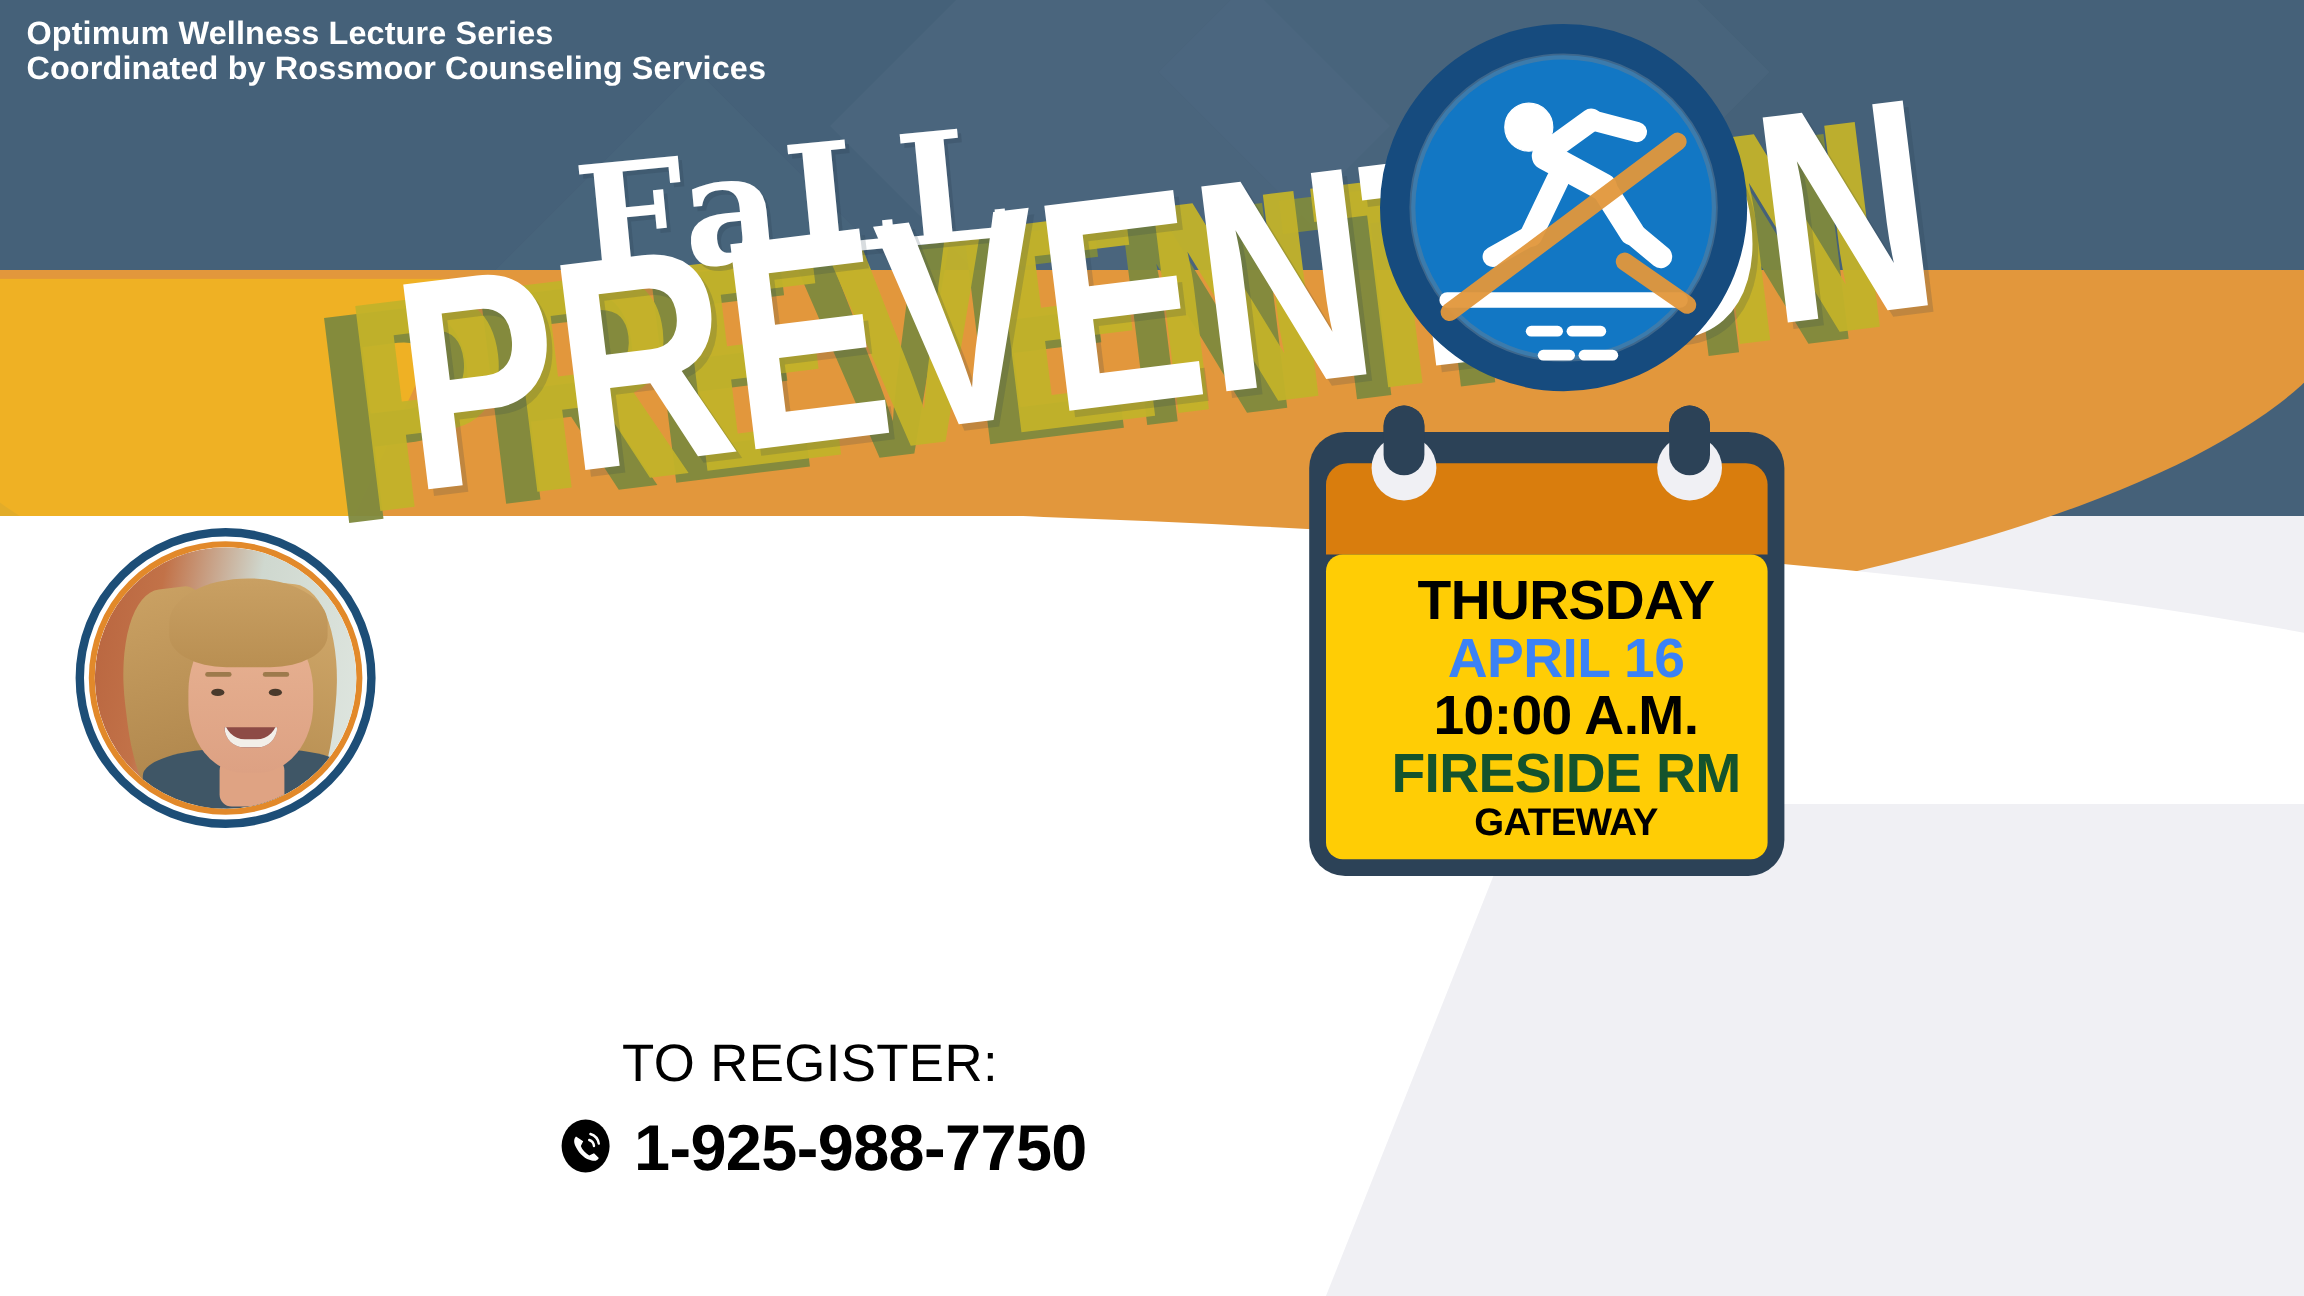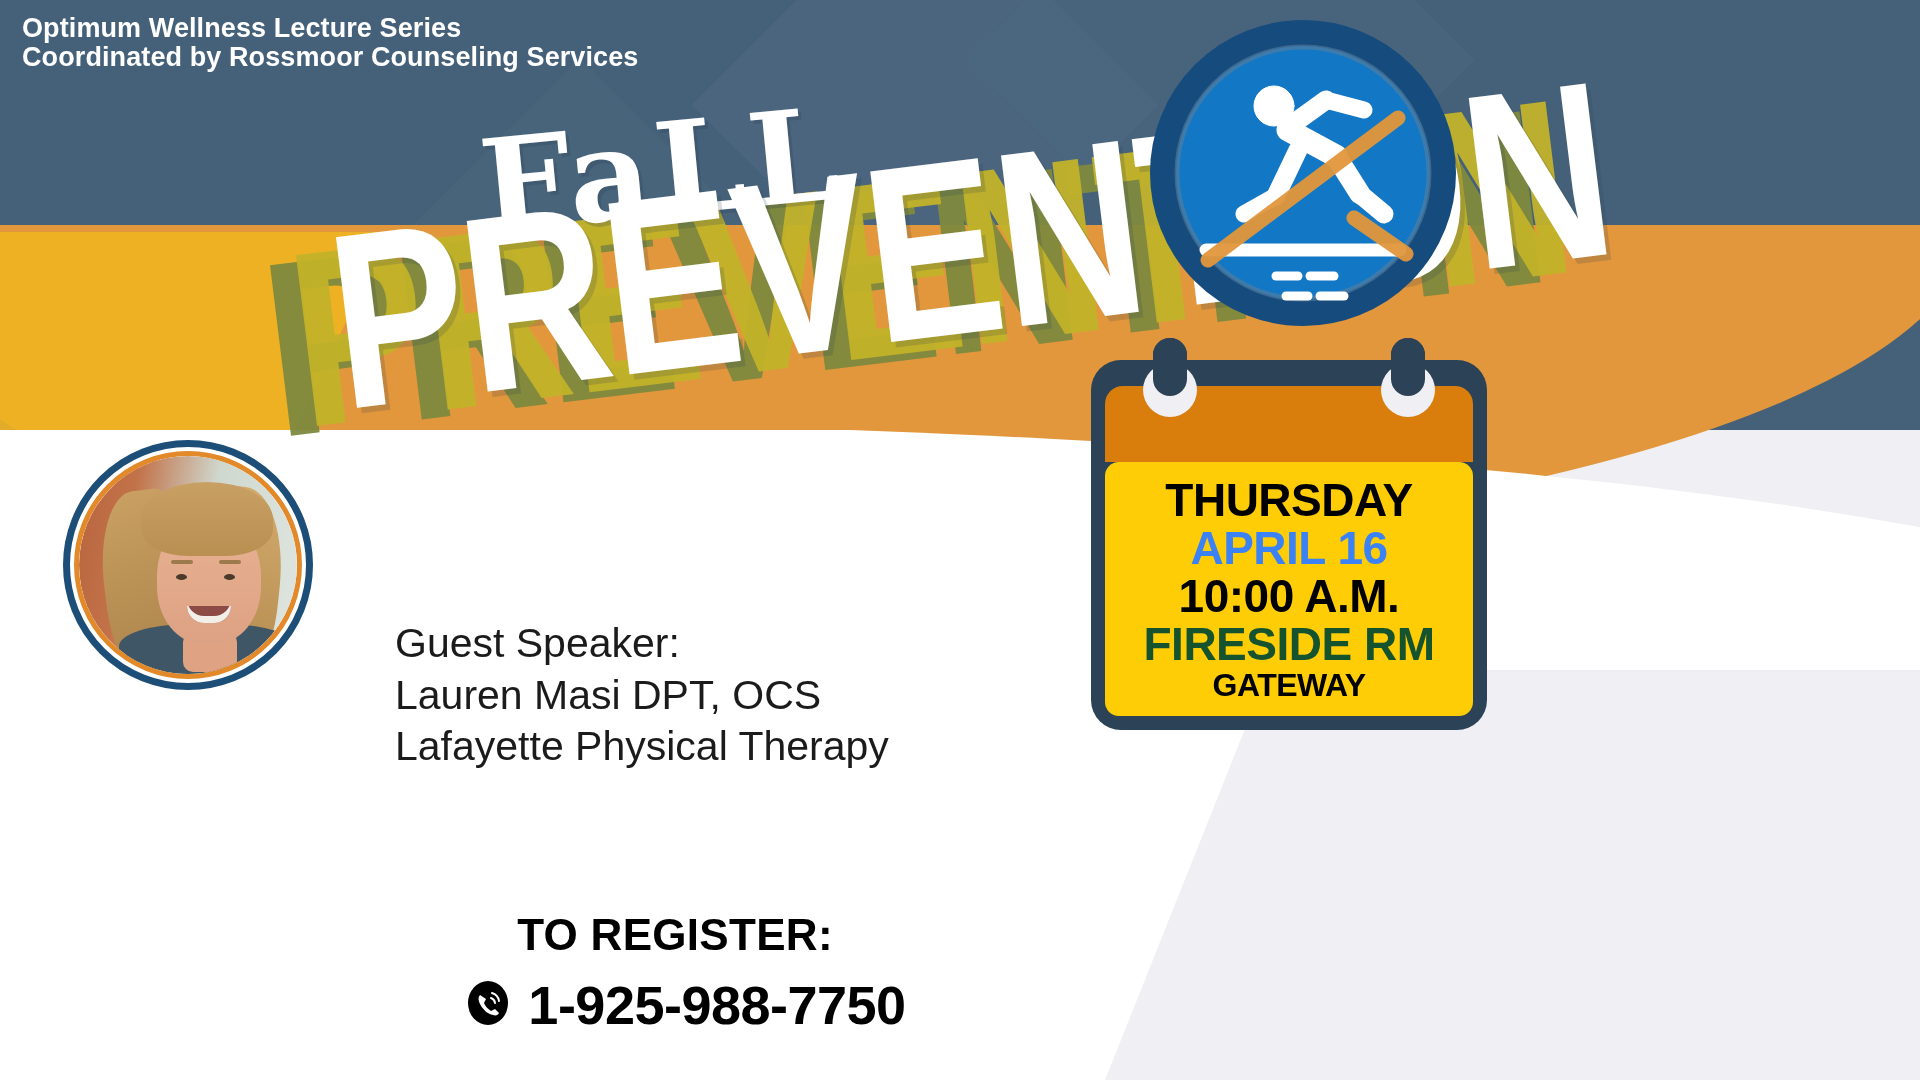--- a/index.html
+++ b/index.html
@@ -70,21 +70,21 @@
   .ph-body{position:absolute;left:40px;bottom:-6px;width:176px;height:56px;border-radius:40% 40% 0 0;
      background:#3f5666;}
   .ph-neck{position:absolute;left:104px;top:176px;width:54px;height:40px;background:#dfa383;border-radius:10px;}
 
   
   .speaker{position:absolute;left:395px;top:618px;line-height:1.26;color:#1b1b1b;
      font-size:41px;font-weight:normal;}
 
   
   .reg{position:absolute;left:0;top:862px;width:1350px;text-align:center;color:#000000;}
-  .reg-title{font-size:44px;font-weight:bold;letter-spacing:.3px;margin-top:48px;}
+  .reg-title{font-size:44px;font-weight:normal;letter-spacing:.3px;}
   .reg-line{display:flex;align-items:center;justify-content:center;gap:16px;margin-top:14px;padding-left:20px;}
   .reg-line .txt{font-size:54px;font-weight:bold;letter-spacing:-.5px;}
   .reg-line.email .txt{font-size:57px;}
   .icon-circle{flex:0 0 auto;}
 </style>
 </head>
 <body>
 
 <div id="poster">
 
@@ -154,21 +154,21 @@
       <path d="M22 68 a18 18 0 0 1 18-18 h332 a18 18 0 0 1 18 18 v58 h-368 z" fill="#d97d0d"></path>
 
       <rect x="22" y="126" width="368" height="254" rx="14" fill="#ffcd05"></rect>
 
       <circle cx="87" cy="54" r="27" fill="#f0f0f4"></circle>
       <circle cx="325" cy="54" r="27" fill="#f0f0f4"></circle>
       <rect x="70" y="2" width="34" height="58" rx="17" fill="#2c4257"></rect>
       <rect x="308" y="2" width="34" height="58" rx="17" fill="#2c4257"></rect>
     </svg>
     <div style="position:absolute;left:22px;top:126px;width:368px;height:254px;display:flex;flex-direction:column;
-                align-items:center;justify-content:center;line-height:1.0;">
+                align-items:center;justify-content:center;line-height:1.0;padding-left:16px;">
       <div style="font-size:46px;font-weight:bold;color:#000;letter-spacing:-.5px;margin:1px 0;">THURSDAY</div>
       <div style="font-size:46px;font-weight:bold;color:#3b82f6;letter-spacing:-.5px;margin:1px 0;">APRIL 16</div>
       <div style="font-size:46px;font-weight:bold;color:#000;letter-spacing:-.5px;margin:1px 0;">10:00 A.M.</div>
       <div style="font-size:46px;font-weight:bold;color:#14532d;letter-spacing:-.5px;margin:1px 0;">FIRESIDE RM</div>
       <div style="font-size:32px;font-weight:bold;color:#000;letter-spacing:-.5px;margin:1px 0;text-align:right;">GATEWAY</div>
     </div>
   </div>
 
   <div class="avatar">
     <div class="avatar-inner">
@@ -181,25 +181,20 @@
         <div class="ph-hair-top"></div>
         <div class="ph-brow" style="left:92px;top:104px;"></div>
         <div class="ph-brow" style="left:140px;top:104px;"></div>
         <div class="ph-eye" style="left:97px;top:118px;"></div>
         <div class="ph-eye" style="left:145px;top:118px;"></div>
         <div class="ph-mouth"></div>
       </div>
     </div>
   </div>
 
-  <div class="speaker">
-    <div>Guest Speaker:</div>
-    <div>Lauren Masi DPT, OCS</div>
-    <div>Lafayette Physical Therapy</div>
-  </div>
 
   <div class="reg">
     <div class="reg-title">TO REGISTER:</div>
 
     <div class="reg-line phone">
       <span class="icon-circle">
         <svg width="48" height="48" viewBox="0 0 48 48">
           <ellipse cx="24" cy="24" rx="20" ry="22" fill="#000000"></ellipse>
           <path d="M16 16 c-2 2 -2 5 0 9 c3 6 8 10 13 11 c3 1 5 0 6 -2 l-4 -4 l-4 2 c-3 -2 -6 -5 -7 -8 l2 -4 z" fill="#ffffff"></path>
           <path d="M28 14 a10 10 0 0 1 7 8" stroke="#ffffff" stroke-width="2" fill="none" stroke-linecap="round"></path>

